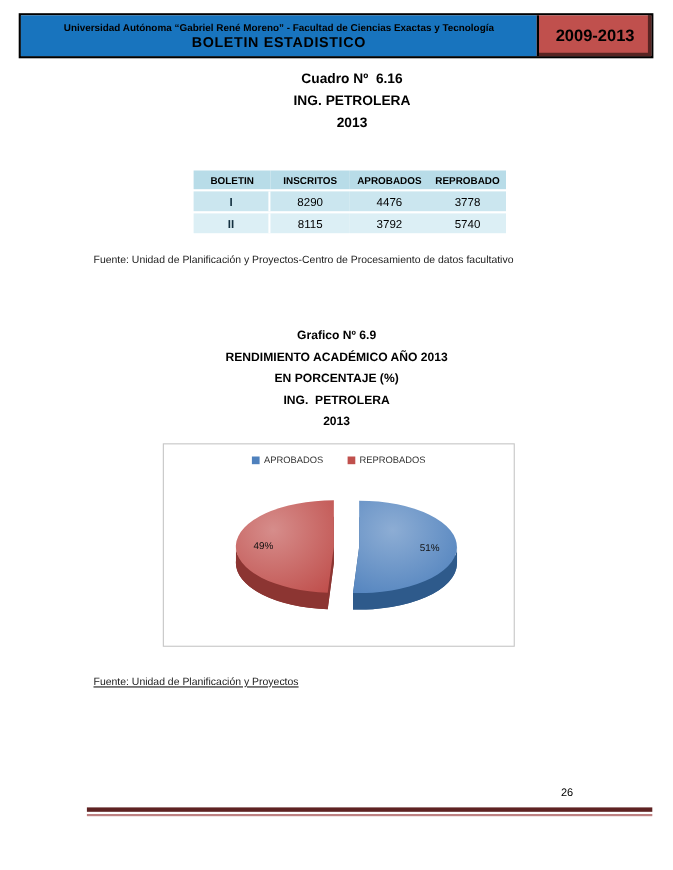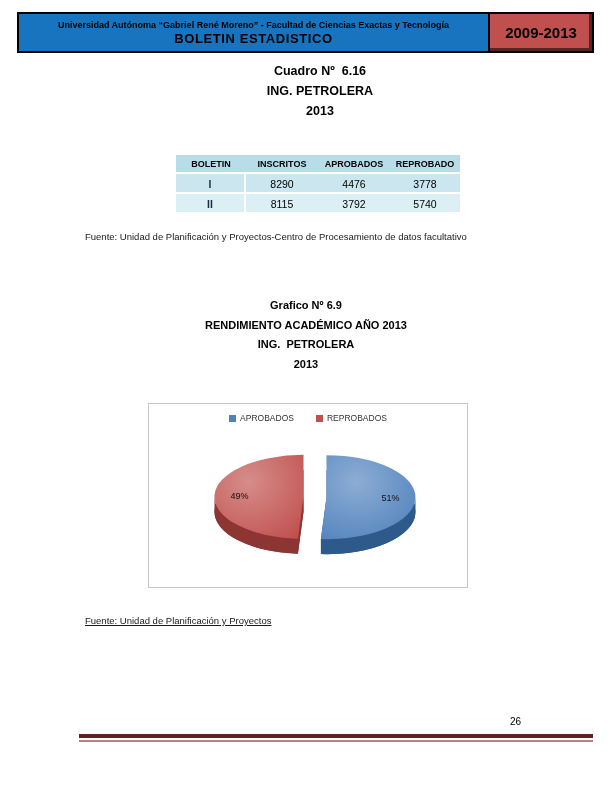--- a/index.html
+++ b/index.html
@@ -86,20 +86,21 @@
     <div class="td rowB">8115</div>
     <div class="td rowB">3792</div>
     <div class="td rowB">5740</div>
   </div>
 
   <div class="fuente" id="fuente-cuadro">Fuente: Unidad de Planificación y Proyectos-Centro de Procesamiento de datos facultativo</div>
 
   <div class="titles" id="grafico-titles">
     <div class="line">Grafico Nº 6.9</div>
     <div class="line">RENDIMIENTO ACADÉMICO AÑO 2013</div>
+    <div class="line">EN PORCENTAJE (%)</div>
     <div class="line">ING.  PETROLERA</div>
     <div class="line">2013</div>
   </div>
 
   <div class="chart-frame">
     <div class="legend">
       <div class="legend-item">
         <span class="swatch" style="background: rgb(79, 129, 189);"></span>
         <span>APROBADOS</span>
       </div>

